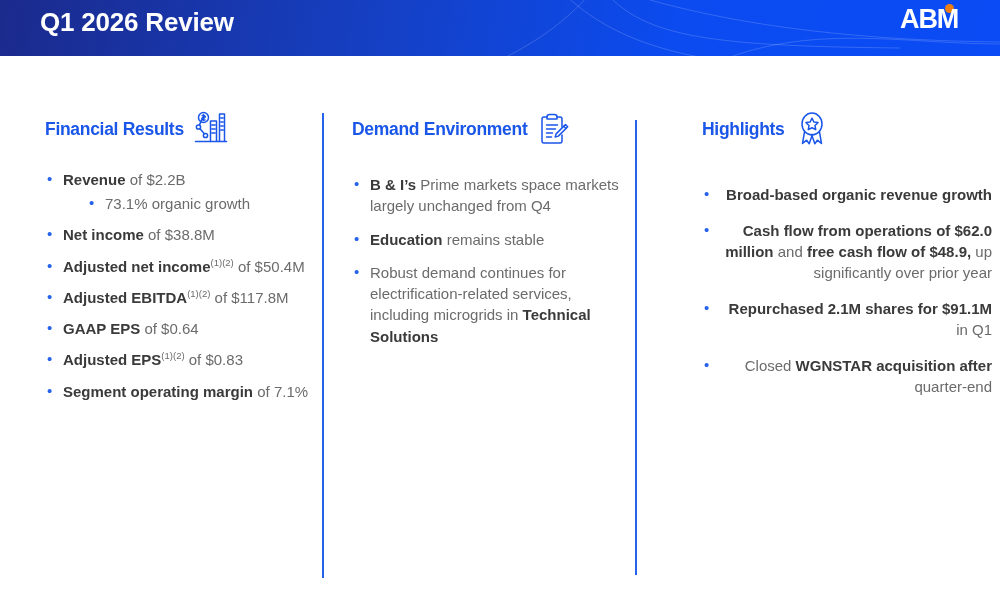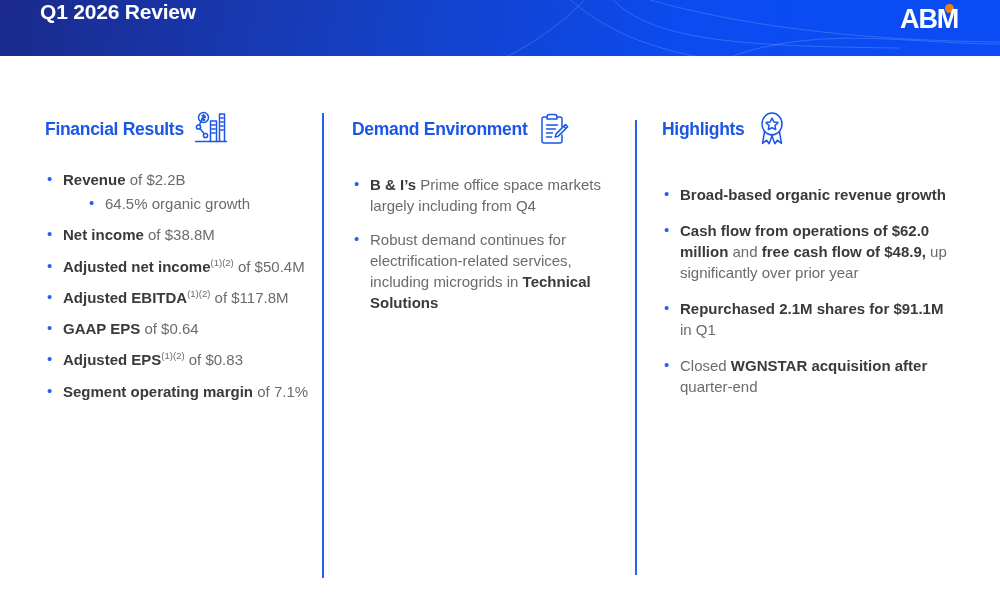--- a/index.html
+++ b/index.html
@@ -27,22 +27,22 @@
   }
   .header-deco {
     position: absolute;
     left: 0; top: 0;
     width: 1000px; height: 56px;
     pointer-events: none;
   }
   .header-title {
     position: absolute;
     left: 40px;
-    top: 0;
-    font-size: 21px;
+    top: 7px;
+    font-size: 26px;
     font-weight: bold;
     color: #ffffff;
     letter-spacing: -0.2px;
     white-space: nowrap;
   }
   .logo {
     position: absolute;
     right: 42px;
     top: 4px;
     width: 86px;
@@ -75,21 +75,21 @@
     top: 56px;
     width: 980px;
     height: 544px;
   }
   .col {
     position: absolute;
     top: 0;
   }
   .col-1 { left: 45px;  width: 268px; }
   .col-2 { left: 352px; width: 270px; }
-  .col-3 { left: 662px; width: 290px; }
+  .col-3 { left: 702px; width: 290px; text-align: right; }
 
   .divider {
     position: absolute;
     width: 2px;
     background: #2563eb;
     top: 57px;
     height: 465px;
   }
   .divider-1 { left: 322px; }
   .divider-2 { left: 635px; height: 455px; top: 64px; }
@@ -201,21 +201,21 @@
           <path d="M16.5 31 V11 h6 v20"></path>
           <path d="M25.5 31 V4 h5 v27"></path>
           <path d="M17.8 15 h3.4 M17.8 19 h3.4 M17.8 23 h3.4 M26.8 8 h2.4 M26.8 12 h2.4 M26.8 16 h2.4 M26.8 20 h2.4"></path>
           <path d="M1.5 31.5 h31"></path>
         </g>
       </svg>
     </div>
     <div class="bullets-wrap-1">
       <ul class="bullets">
           <li><b>Revenue</b><span> of $2.2B</span><ul class="sub">
-              <li><span>64.5% organic growth</span></li>
+              <li><span>73.1% organic growth</span></li>
             </ul></li>
           <li><b>Net income</b><span> of $38.8M</span></li>
           <li><b>Adjusted net income</b><sup>(1)(2)</sup><span> of $50.4M</span></li>
           <li><b>Adjusted EBITDA</b><sup>(1)(2)</sup><span> of $117.8M</span></li>
           <li><b>GAAP EPS</b><span> of $0.64</span></li>
           <li><b>Adjusted EPS</b><sup>(1)(2)</sup><span> of $0.83</span></li>
           <li><b>Segment operating margin</b><span> of 7.1%</span></li>
         </ul>
     </div>
   </div>
@@ -229,21 +229,22 @@
           <path d="M25 24 v6 a2 2 0 0 1 -2 2 H7 a2 2 0 0 1 -2 -2 V8 a2 2 0 0 1 2 -2 h3"></path>
           <path d="M12.5 3.5 h5 a2.5 2.5 0 0 1 2.5 2.5 v2 h-10 V6 a2.5 2.5 0 0 1 2.5 -2.5 z"></path>
           <path d="M9.5 14 h11 M9.5 18 h9 M9.5 22 h6 M9.5 26 h5"></path>
           <path d="M28.5 13.5 l2.2 2.2 -9.4 9.4 -3.1 0.9 0.9 -3.1 z"></path>
           <path d="M26.7 15.3 l2.2 2.2"></path>
         </g>
       </svg>
     </div>
     <div class="bullets-wrap-2">
       <ul class="bullets">
-          <li><b>B &amp; I’s</b><span> Prime office space markets largely including from Q4</span></li>
+          <li><b>B &amp; I’s</b><span> Prime markets space markets largely unchanged from Q4</span></li>
+          <li><b>Education</b><span> remains stable</span></li>
           <li><span>Robust demand continues for electrification-related services, including microgrids in </span><b>Technical Solutions</b></li>
         </ul>
     </div>
   </div>
 
   <div class="col col-3">
     <div class="col-head">
       <div class="col-title">Highlights</div>
       <svg class="col-icon" width="34" height="38" viewBox="0 0 34 38">
         <g fill="none" stroke="#1a56e8" stroke-width="1.5" stroke-linecap="round" stroke-linejoin="round">

